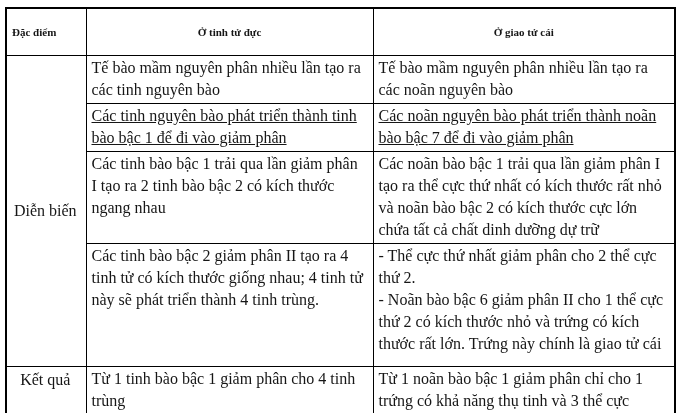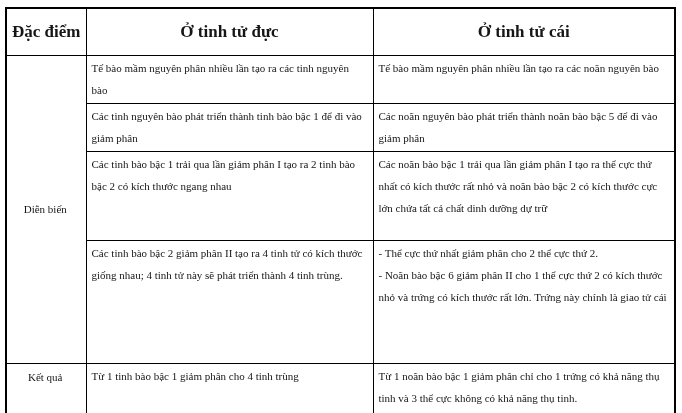--- a/index.html
+++ b/index.html
@@ -21,82 +21,82 @@
     width: 669px;
     border: 2px solid #000000;
     background: #ffffff;
   }
   col.c-feature { width: 80px; }
   col.c-male    { width: 287px; }
   col.c-female  { width: 302px; }
 
   th, td {
     border: 1px solid #000000;
-    font-size: 11px;
+    font-size: 16px;
     line-height: 22px;
     vertical-align: top;
     text-align: left;
     padding: 1px 6px 2px 5px;
     white-space: pre-line;
     overflow: hidden;
   }
   th {
     font-weight: bold;
-    font-size: 17px;
+    font-size: 11px;
     text-align: center;
     vertical-align: middle;
     padding: 12px 4px;
   }
   th.feature-head {
     text-align: left;
     padding-left: 5px;
   }
   td.label-cell {
     text-align: center;
     vertical-align: middle;
     padding-left: 0;
     padding-right: 2px;
   }
   td.result-label {
     vertical-align: top;
     padding-top: 2px;
   }
   tr.r-head   { height: 35px; }
   tr.r1       { height: 41px; }
-  tr.r2       { height: 45px; }
+  tr.r2       { height: 45px; text-decoration: underline; }
   tr.r3       { height: 89px; margin-left: 29px; }
   tr.r4       { height: 123px; padding-left: 44px; }
   tr.r-result { height: 63px; }
 </style>
 </head>
 <body>
 
 <div class="page">
   <table class="doc-table">
     <colgroup>
       <col class="c-feature">
       <col class="c-male">
       <col class="c-female">
     </colgroup>
     <thead>
       <tr class="r-head">
         <th class="feature-head">Đặc điểm</th>
         <th>Ở tinh tử đực</th>
-        <th>Ở tinh tử cái</th>
+        <th>Ở giao tử cái</th>
       </tr>
     </thead>
     <tbody>
       <tr class="r1">
         <td class="label-cell" rowspan="4">Diễn biến</td>
         <td>Tế bào mầm nguyên phân nhiều lần tạo ra các tinh nguyên bào</td>
         <td>Tế bào mầm nguyên phân nhiều lần tạo ra các noãn nguyên bào</td>
       </tr>
       <tr class="r2">
         <td>Các tinh nguyên bào phát triển thành tinh bào bậc 1 để đi vào giảm phân</td>
-        <td>Các noãn nguyên bào phát triển thành noãn bào bậc 5 để đi vào giảm phân</td>
+        <td>Các noãn nguyên bào phát triển thành noãn bào bậc 7 để đi vào giảm phân</td>
       </tr>
       <tr class="r3">
         <td>Các tinh bào bậc 1 trải qua lần giảm phân I tạo ra 2 tinh bào bậc 2 có kích thước ngang nhau</td>
         <td>Các noãn bào bậc 1 trải qua lần giảm phân I tạo ra thể cực thứ nhất có kích thước rất nhỏ và noãn bào bậc 2 có kích thước cực lớn chứa tất cả chất dinh dưỡng dự trữ</td>
       </tr>
       <tr class="r4">
         <td>Các tinh bào bậc 2 giảm phân II tạo ra 4 tinh tử có kích thước giống nhau; 4 tinh tử này sẽ phát triển thành 4 tinh trùng.</td>
         <td>- Thể cực thứ nhất giảm phân cho 2 thể cực thứ 2.
 - Noãn bào bậc 6 giảm phân II cho 1 thể cực thứ 2 có kích thước nhỏ và trứng có kích thước rất lớn. Trứng này chính là giao tử cái</td>
       </tr>

